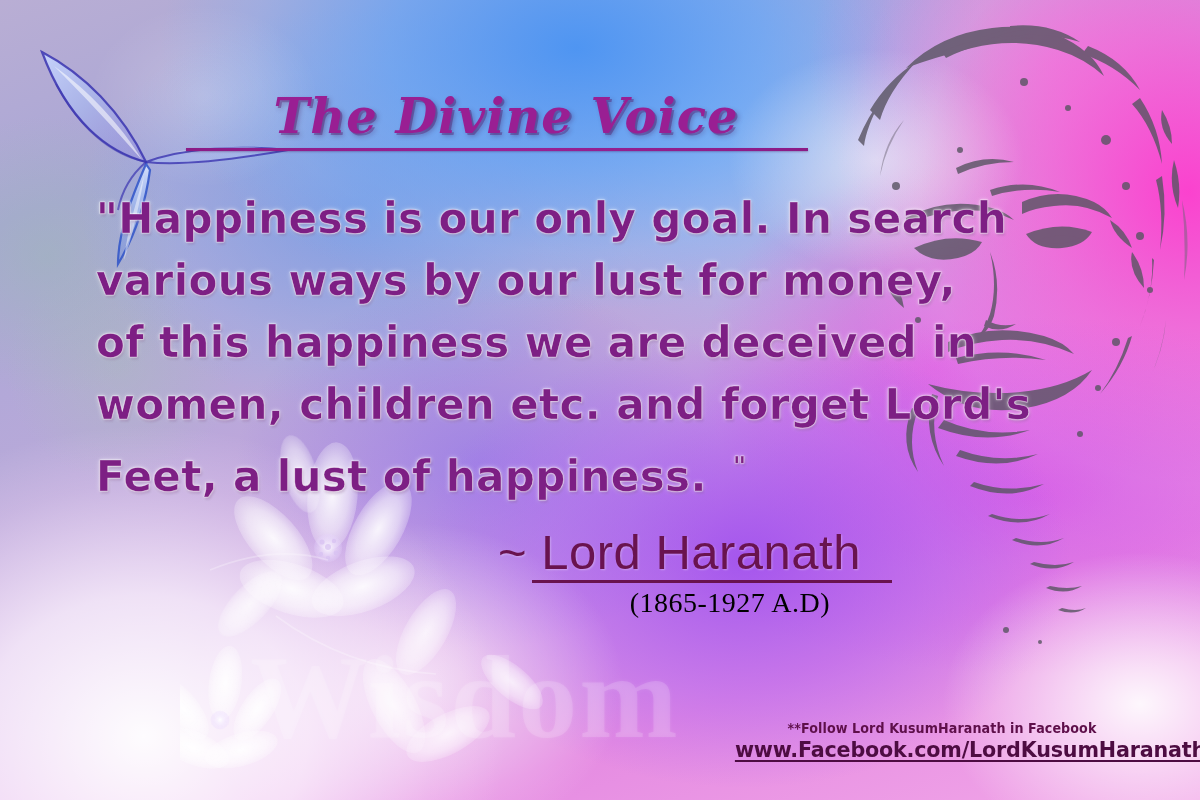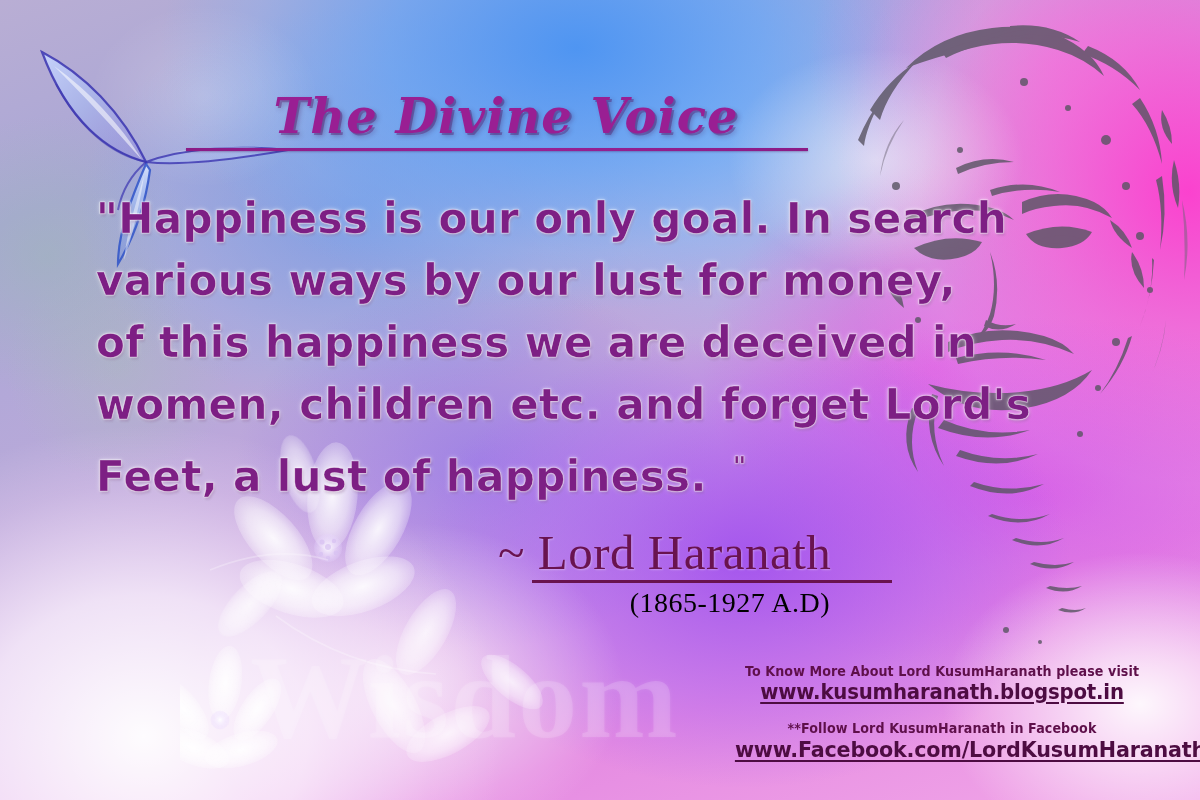--- a/index.html
+++ b/index.html
@@ -130,21 +130,21 @@
     font-size:26px; vertical-align:super;
     margin-left:26px; color:#7d1f84;
   }
 
   
   .attrib{
     position:absolute; left:498px; top:528px; width:420px;
     text-align:left;
   }
   .attrib-name{
-    font-family:Liberation Serif, serif;
+    font-family:Liberation Sans, sans-serif;
     font-size:49px;
     line-height:1.02;
     color:#69134f;
     letter-spacing:.5px;
     white-space:nowrap;
     text-shadow:1px 1px 2px rgba(255,255,255,.30);
   }
   .attrib-rule{
     margin:2px 0 0 34px;
     width:360px; height:3px;
@@ -386,23 +386,19 @@
     </div>
   </div>
 
   <div class="attrib">
     <div class="attrib-name">~ Lord Haranath</div>
     <div class="attrib-rule"></div>
     <div class="attrib-years">(1865-1927 A.D)</div>
   </div>
 
   <div class="footer">
-    <div class="f-block1">
-      <div class="f-note">To Know More About Lord KusumHaranath please visit</div>
-      <div class="f-url">www.kusumharanath.blogspot.in</div>
-    </div>
     <div class="f-block2">
       <div class="f-note">**Follow Lord KusumHaranath in Facebook</div>
       <div class="f-url">www.Facebook.com/LordKusumHaranath</div>
     </div>
   </div>
 
 </div>
 
 </body></html>

